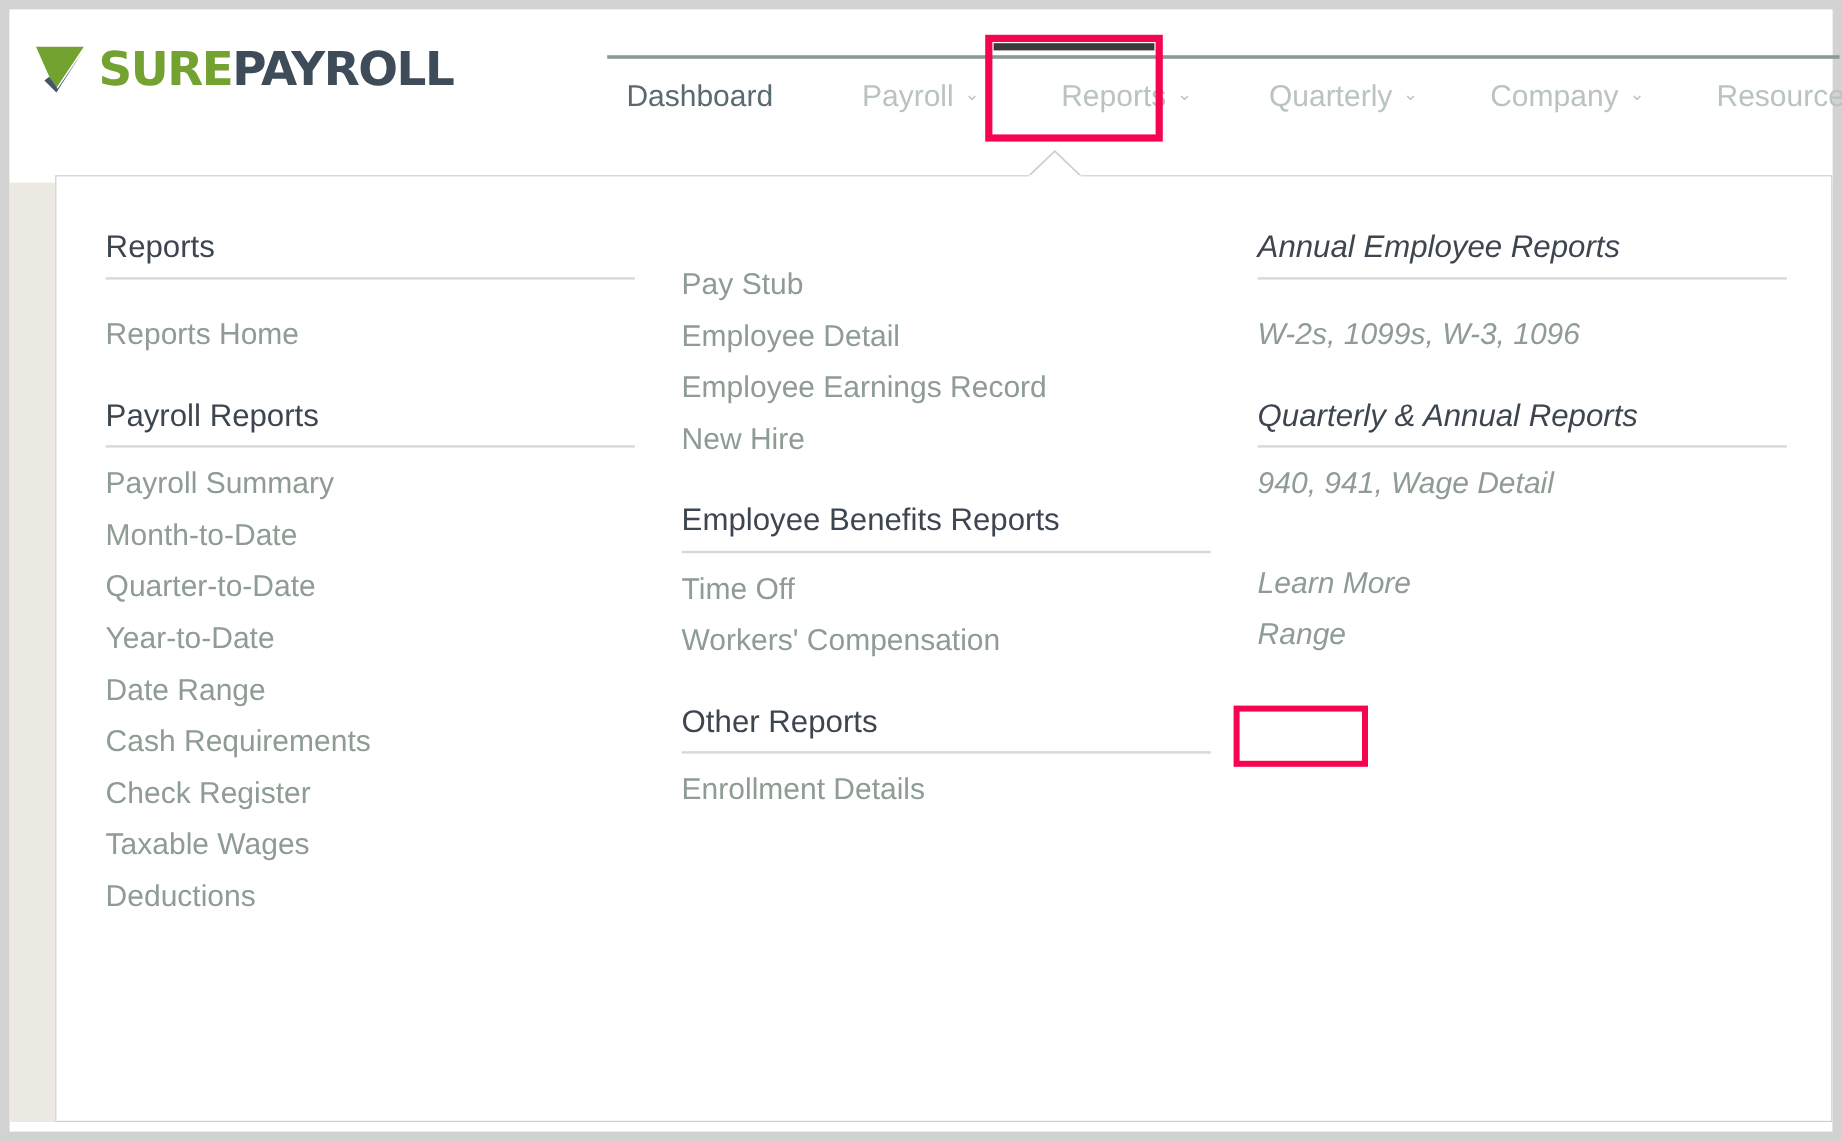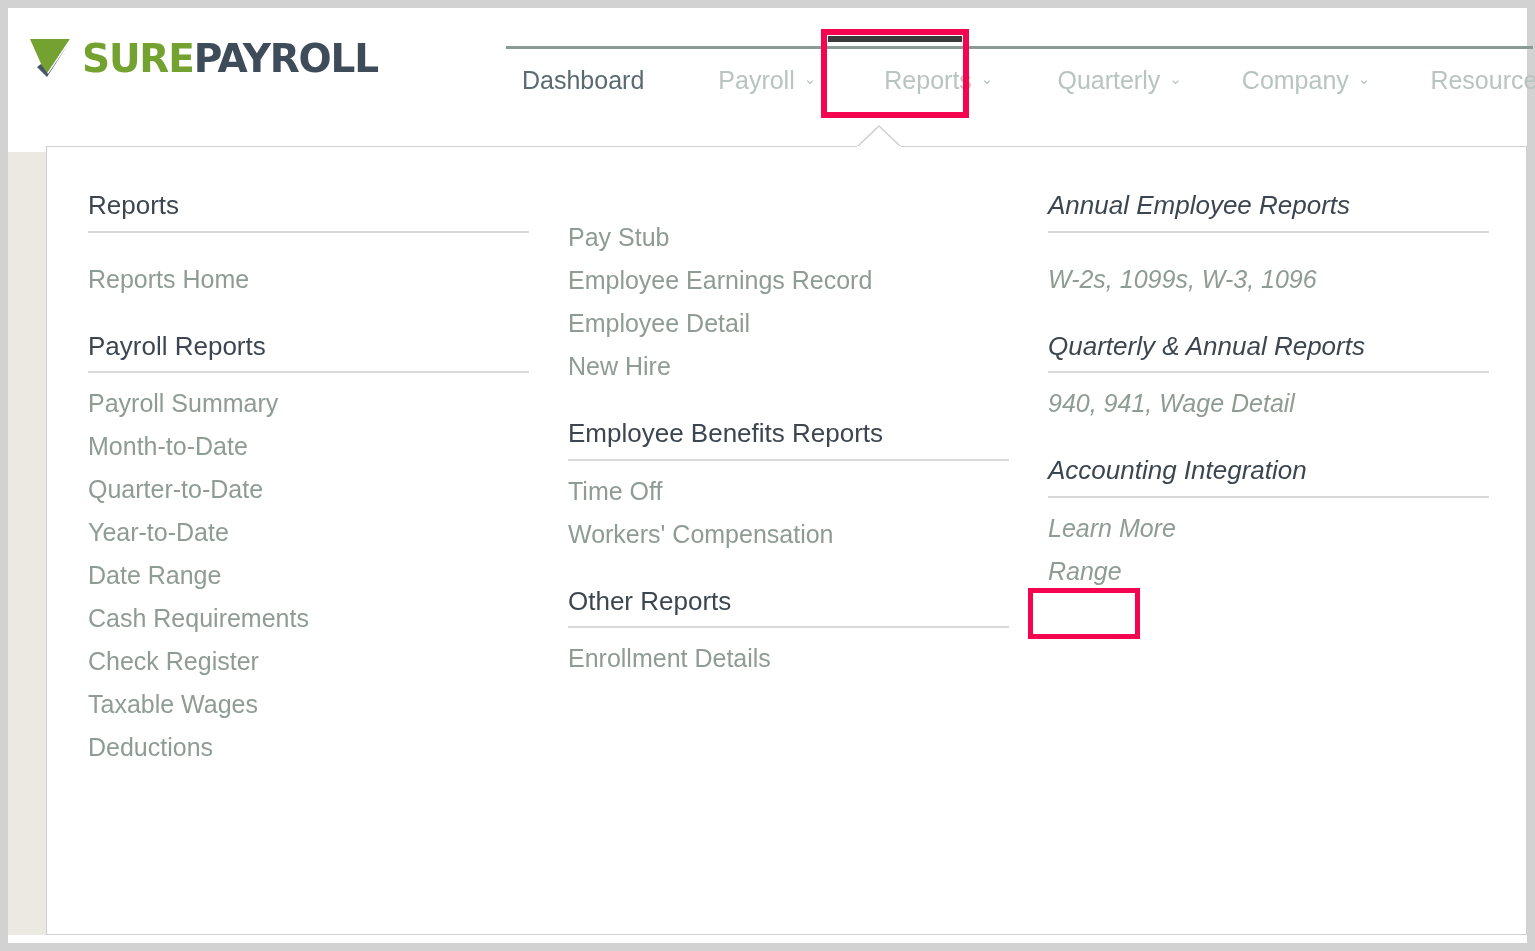--- a/index.html
+++ b/index.html
@@ -274,22 +274,22 @@
         <a class="link">Date Range</a>
         <a class="link">Cash Requirements</a>
         <a class="link">Check Register</a>
         <a class="link">Taxable Wages</a>
         <a class="link">Deductions</a>
       </div>
 
       <div class="col" id="col2">
 
         <a class="link">Pay Stub</a>
+        <a class="link">Employee Detail</a>
         <a class="link">Employee Earnings Record</a>
-        <a class="link">Employee Detail</a>
         <a class="link">New Hire</a>
 
         <div class="group-spacer"></div>
 
         <div class="group-head">Employee Benefits Reports</div>
         <a class="link">Time Off</a>
         <a class="link">Workers' Compensation</a>
 
         <div class="group-spacer"></div>
 
@@ -302,21 +302,20 @@
         <div class="group-head">Annual Employee Reports</div>
         <a class="link">W-2s, 1099s, W-3, 1096</a>
 
         <div class="group-spacer"></div>
 
         <div class="group-head">Quarterly &amp; Annual Reports</div>
         <a class="link">940, 941, Wage Detail</a>
 
         <div class="group-spacer"></div>
 
-        <div class="group-head">Accounting Integration</div>
         <a class="link">Learn More</a>
         <a class="link">Range</a>
       </div>
 
     </div>
   </div>
 
   <div id="setup-highlight"></div>
 
 </div>

